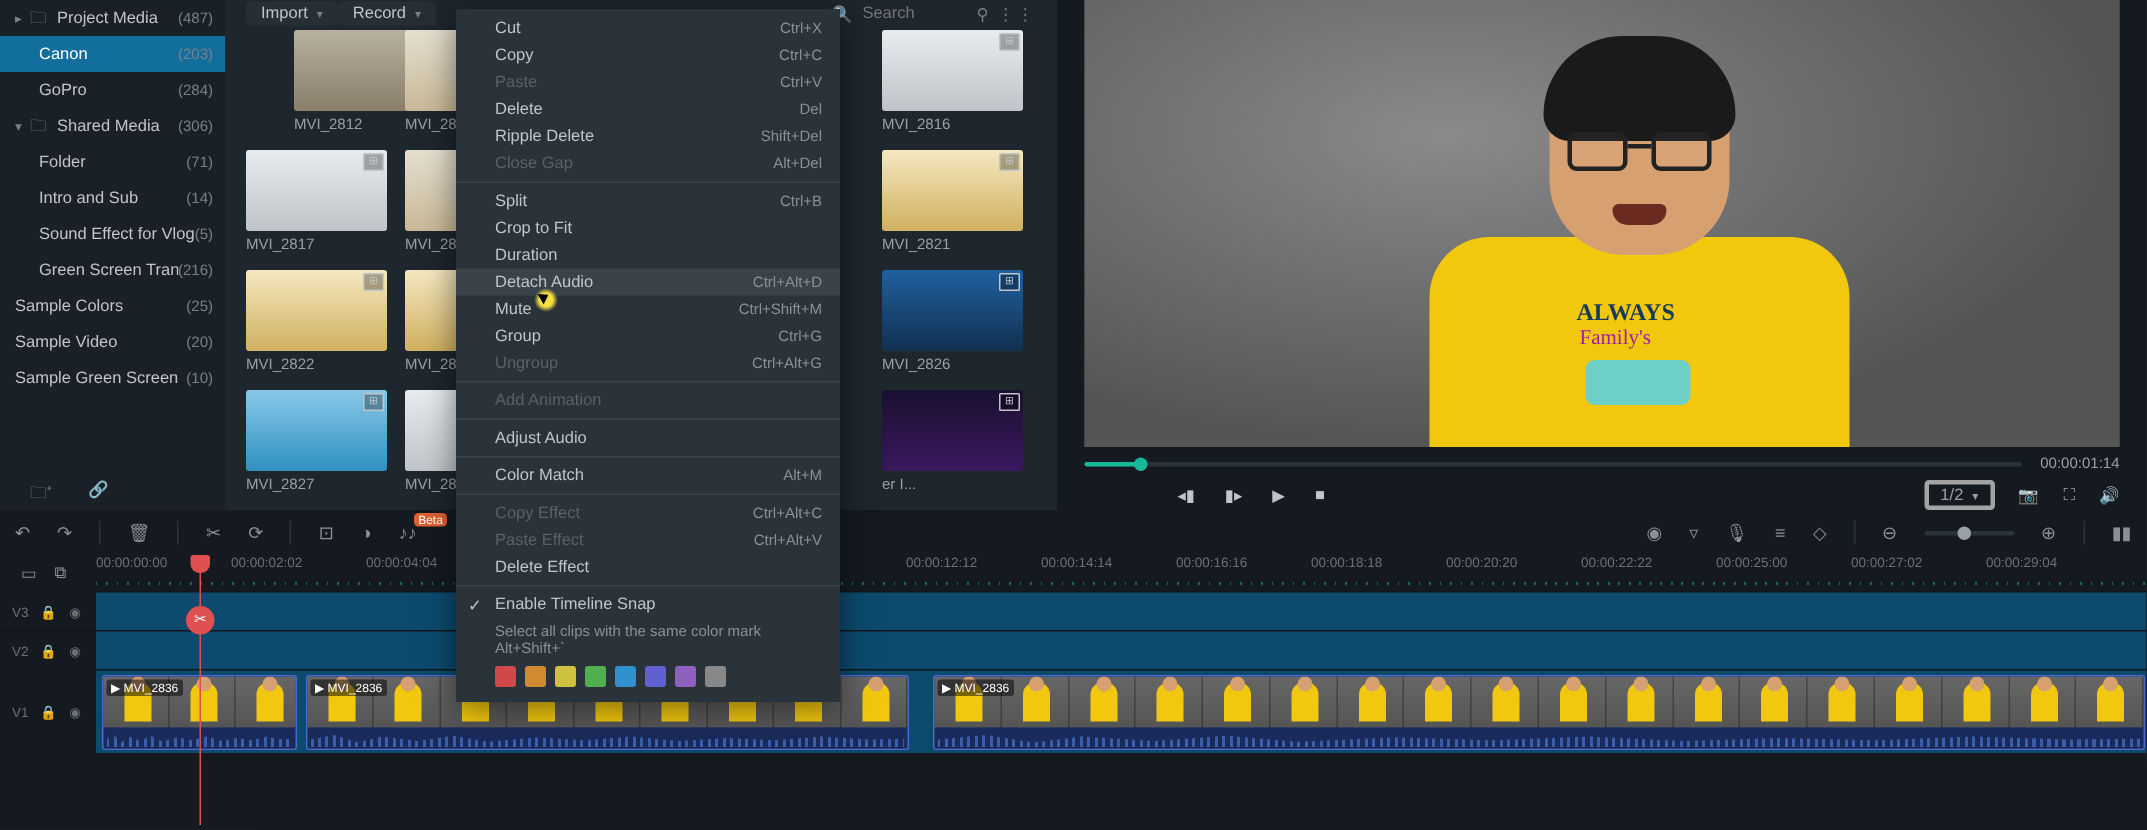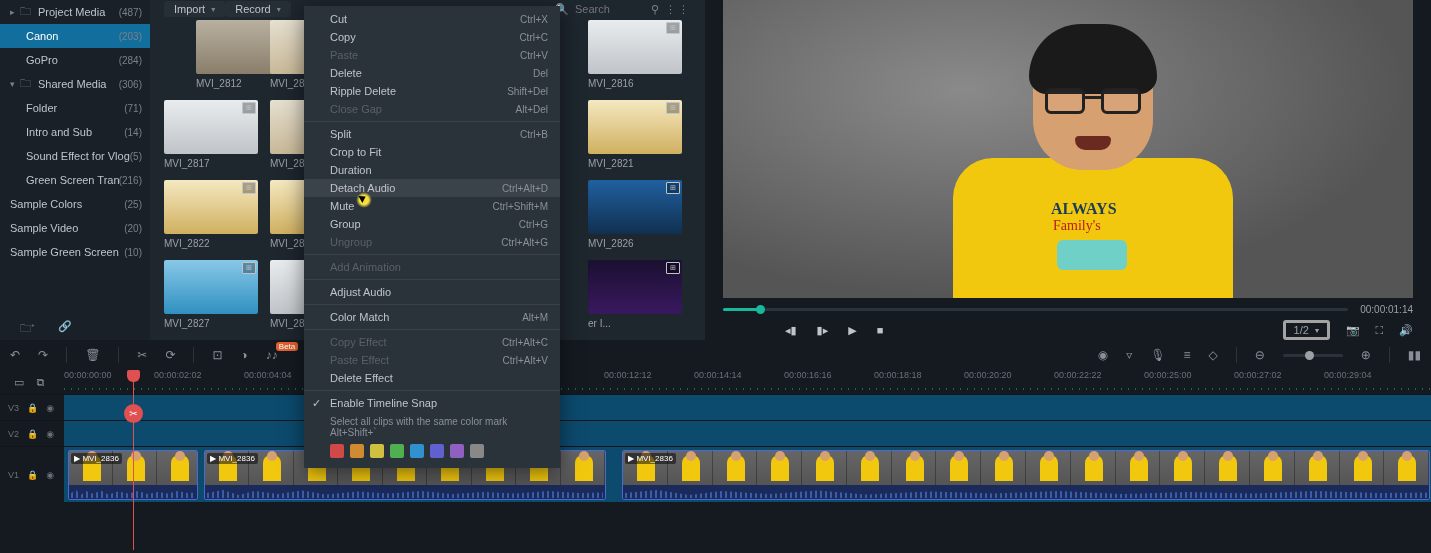--- a/index.html
+++ b/index.html
@@ -61,21 +61,21 @@
 .person { position:absolute; left: 230px; top: 30px; width: 280px; height: 268px; }
 .head { position:absolute; left: 80px; top: 0; width: 120px; height: 140px; background: #d6a070; border-radius: 60px 60px 50px 50px; }
 .hair { position:absolute; left: 76px; top: -6px; width: 128px; height: 70px; background: #1a1a1a; border-radius: 60px 60px 20px 20px; }
 .glasses { position:absolute; left: 92px; top: 58px; width: 96px; height: 28px; }
 .glasses .lens { position:absolute; width: 40px; height: 26px; border: 3px solid #222; border-radius: 6px; background: rgba(255,255,255,.05); }
 .glasses .lens.l { left: 0; } .glasses .lens.r { right: 0; }
 .glasses .bridge { position:absolute; left: 40px; top: 8px; width: 16px; height: 3px; background: #222; }
 .mouth { position:absolute; left: 122px; top: 106px; width: 36px; height: 14px; background: #6a2a20; border-radius: 4px 4px 10px 10px; }
 .shirt { position:absolute; left: 0; top: 128px; width: 280px; height: 150px; background: #f2c80e; border-radius: 40px 40px 0 0; }
 .shirt .txt1 { position:absolute; left: 98px; top: 42px; font-family: cursive; font-weight: bold; color: #1a3a5a; font-size: 16px; }
-.shirt .txt2 { position:absolute; left: 100px; top: 60px; font-family: cursive; color: #b91c1c; font-size: 14px; }
+.shirt .txt2 { position:absolute; left: 100px; top: 60px; font-family: cursive; color: #a21caf; font-size: 14px; }
 .shirt .van  { position:absolute; left: 104px; top: 82px; width: 70px; height: 30px; background: #6fd0c8; border-radius: 6px; }
 
 .scrub { position: absolute; left: 18px; top: 302px; width: 690px; height: 14px; display: flex; align-items: center; }
 .scrub-track { flex: 1; height: 3px; background: #2a323a; position: relative; border-radius: 2px; }
 .scrub-fill { position:absolute; left:0; top:0; height:3px; width: 35px; background: #18b89a; border-radius: 2px; }
 .scrub-thumb { position:absolute; left: 33px; top: -3px; width: 9px; height: 9px; background: #18b89a; border-radius: 50%; }
 .scrub-time { margin-left: 12px; font-size: 10px; color: #9aa0a6; }
 
 .transport { position: absolute; left: 18px; top: 320px; width: 690px; height: 20px; display: flex; align-items: center; }
 .transport .tbtns { display: flex; gap: 20px; margin-left: 62px; }

